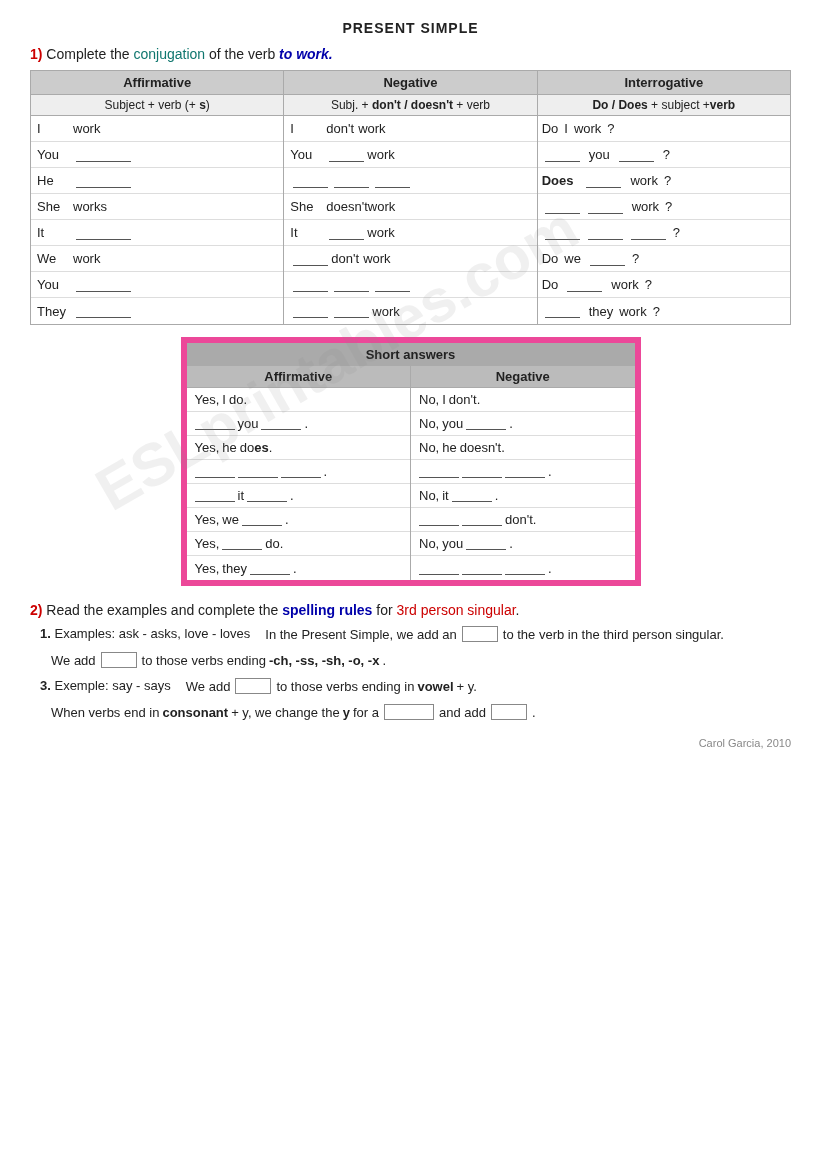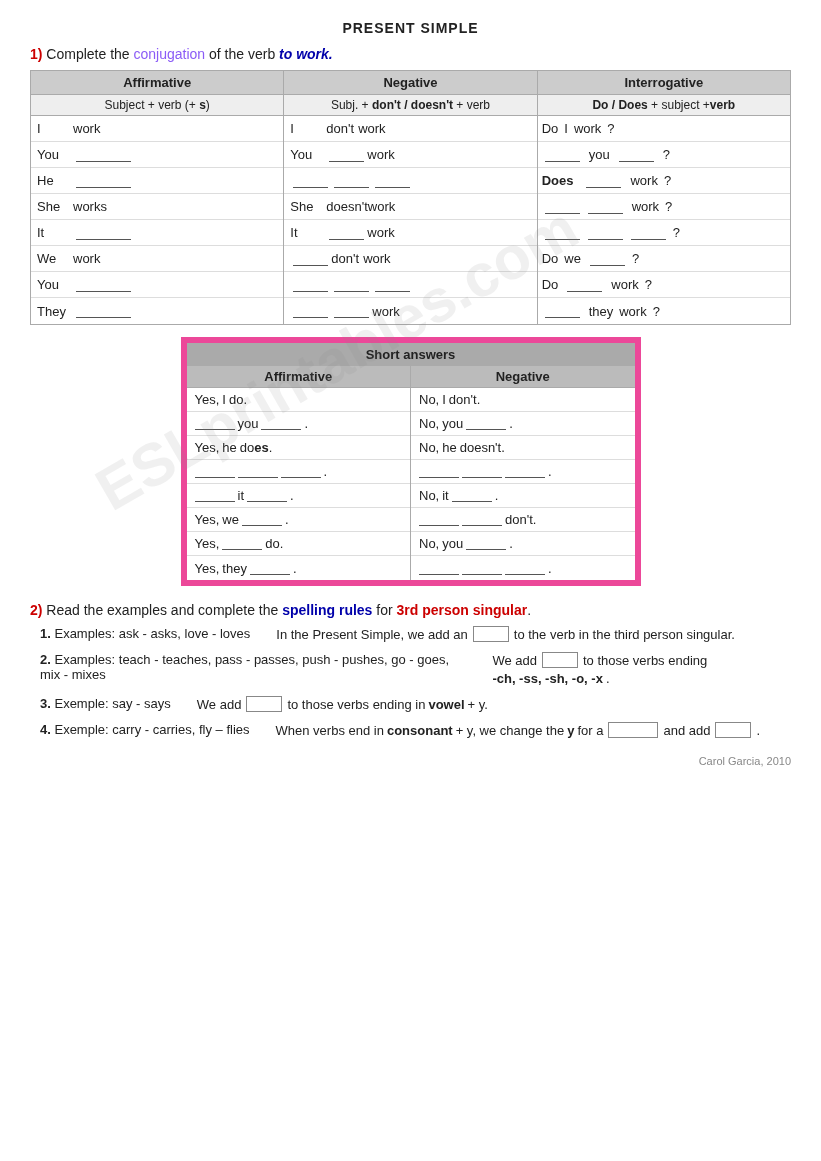--- a/index.html
+++ b/index.html
@@ -145,21 +145,21 @@
       flex-shrink: 0;
     }
 
     
     .section2-header {
       font-size: 14px;
       margin-bottom: 8px;
     }
     .section2-header .num { color: #c00; font-weight: bold; }
     .section2-header .spelling { color: #00a; font-weight: bold; }
-    .section2-header .third { color: #c00; font-weight: bold; text-align: right; }
+    .section2-header .third { color: #c00; font-weight: normal; text-align: right; }
 
     .rules-list {
       list-style: none;
       padding-left: 10px;
     }
     .rules-list li {
       margin-bottom: 10px;
       font-size: 13px;
       counter-increment: rule-counter;
       display: flex;
@@ -169,42 +169,42 @@
     .rules-list li .rule-num {
       font-weight: bold;
       min-width: 18px;
       display: inline;
     }
     .rule-line {
       display: flex;
       align-items: center;
       flex-wrap: wrap;
       gap: 3px;
-      margin-left: 22px;
+      margin-left: 11px;
       font-size: 13px;
     }
     .inline-blank {
       display: inline-block;
       width: 36px;
       border: 1px solid #888;
       height: 16px;
       vertical-align: middle;
       margin: 0 2px;
     }
     .inline-blank-lg {
       display: inline-block;
       width: 50px;
       border: 1px solid #888;
       height: 16px;
       vertical-align: middle;
       margin: 0 2px;
     }
     b { font-weight: bold; }
     .red { color: #c00; }
-    .blue { color: #8b5cf6; }
+    .blue { color: #0f766e; }
 
     .footer-credit {
       text-align: right;
       font-size: 11px;
       color: #888;
       margin-top: 17px;
     }
 
     
     .watermark {
@@ -542,24 +542,20 @@
       <span> Examples: ask - asks, love - loves</span>
     </div>
     <div class="rule-line">
       <span>In the Present Simple, we add an</span>
       <span class="inline-blank"></span>
       <span>to the verb in the third person singular.</span>
     </div>
   </li>
 
   <li>
-    <div>
-      <span class="rule-num">2.</span>
-      <span> Examples: teach - teaches, pass - passes, push - pushes, go - goes, mix - mixes</span>
-    </div>
     <div class="rule-line">
       <span>We add</span>
       <span class="inline-blank"></span>
       <span>to those verbs ending</span>
       <span style="font-weight:bold">-ch, -ss, -sh, -o, -x</span>
       <span>.</span>
     </div>
   </li>
 
   <li>
@@ -570,24 +566,20 @@
     <div class="rule-line">
       <span>We add</span>
       <span class="inline-blank"></span>
       <span>to those verbs ending in</span>
       <span style="font-weight:bold">vowel</span>
       <span>+ y.</span>
     </div>
   </li>
 
   <li>
-    <div>
-      <span class="rule-num">4.</span>
-      <span> Exemple: carry - carries, fly – flies</span>
-    </div>
     <div class="rule-line">
       <span>When verbs end in</span>
       <span style="font-weight:bold">consonant</span>
       <span>+ y, we change the</span>
       <span style="font-weight:bold">y</span>
       <span>for a</span>
       <span class="inline-blank-lg"></span>
       <span>and add</span>
       <span class="inline-blank"></span>
       <span>.</span>

